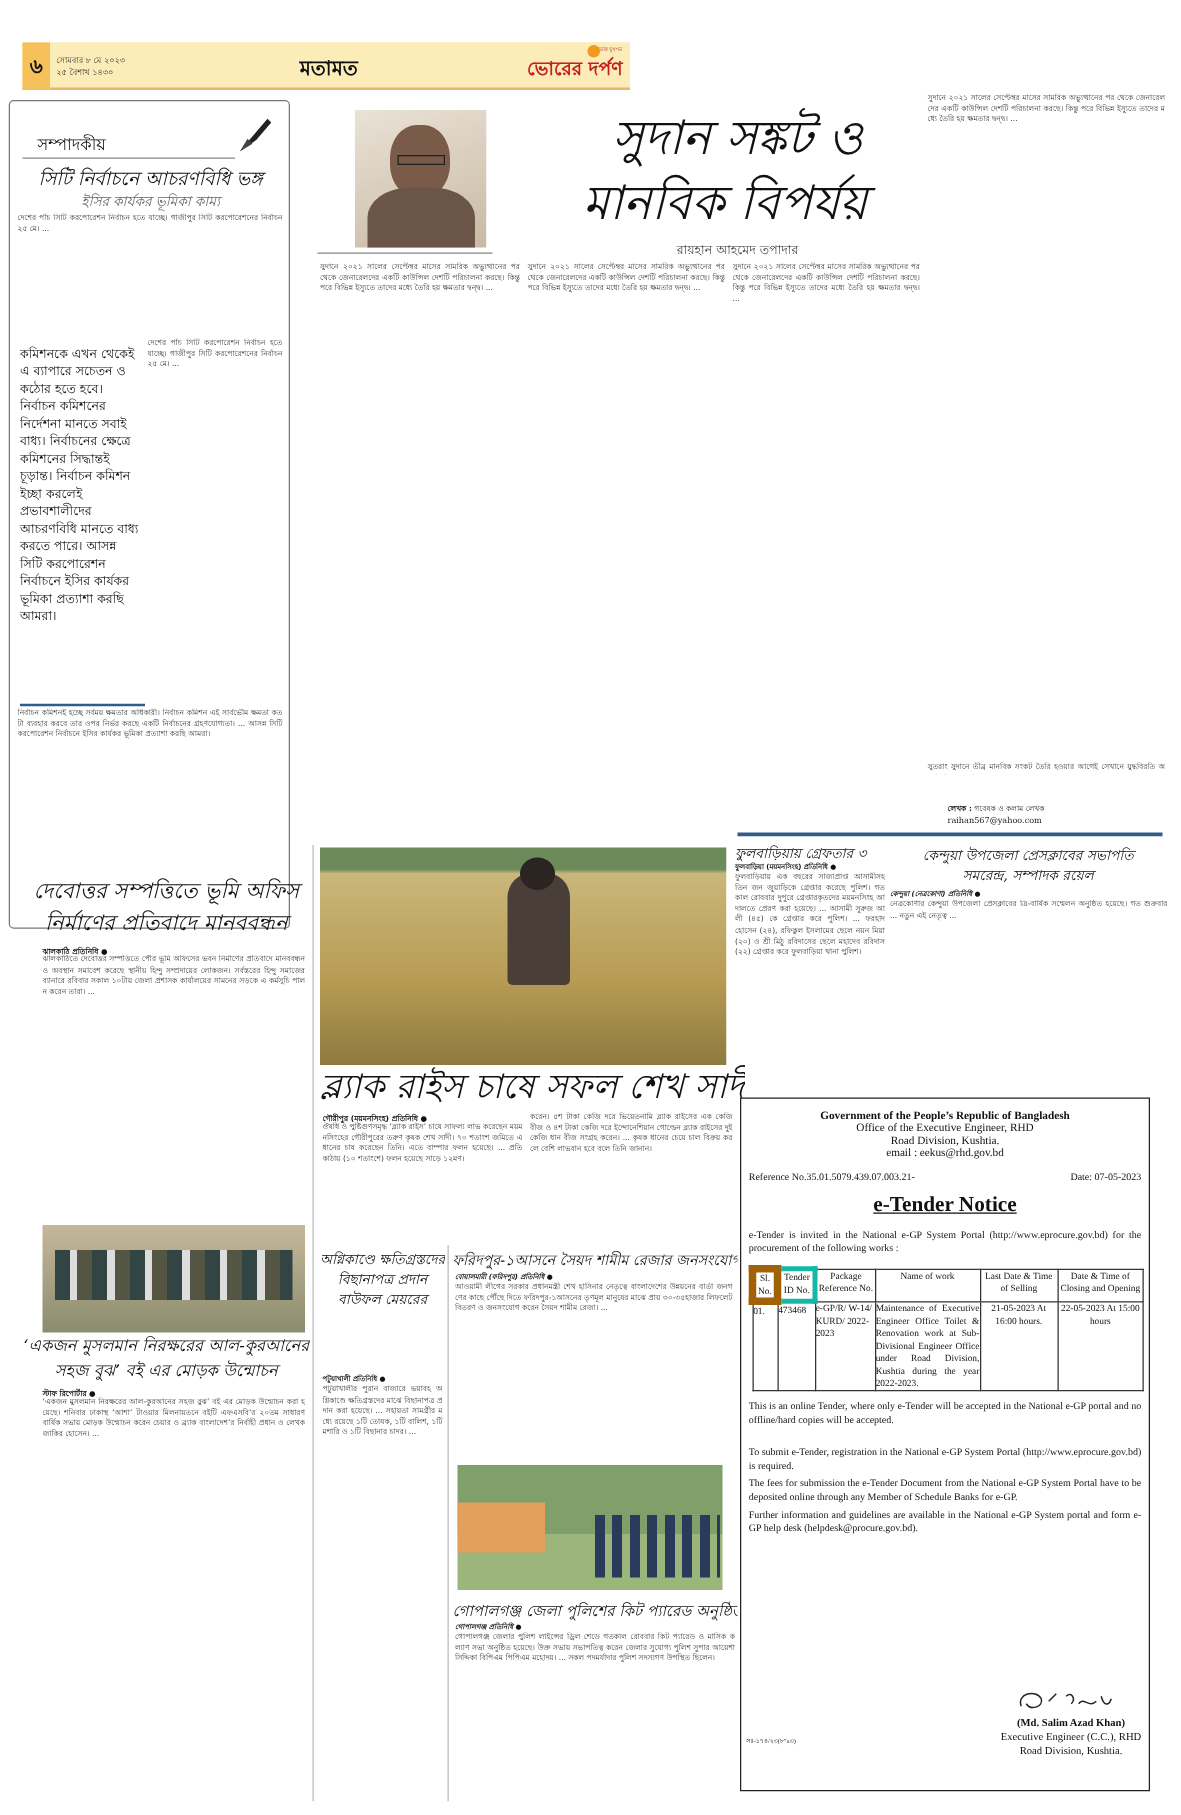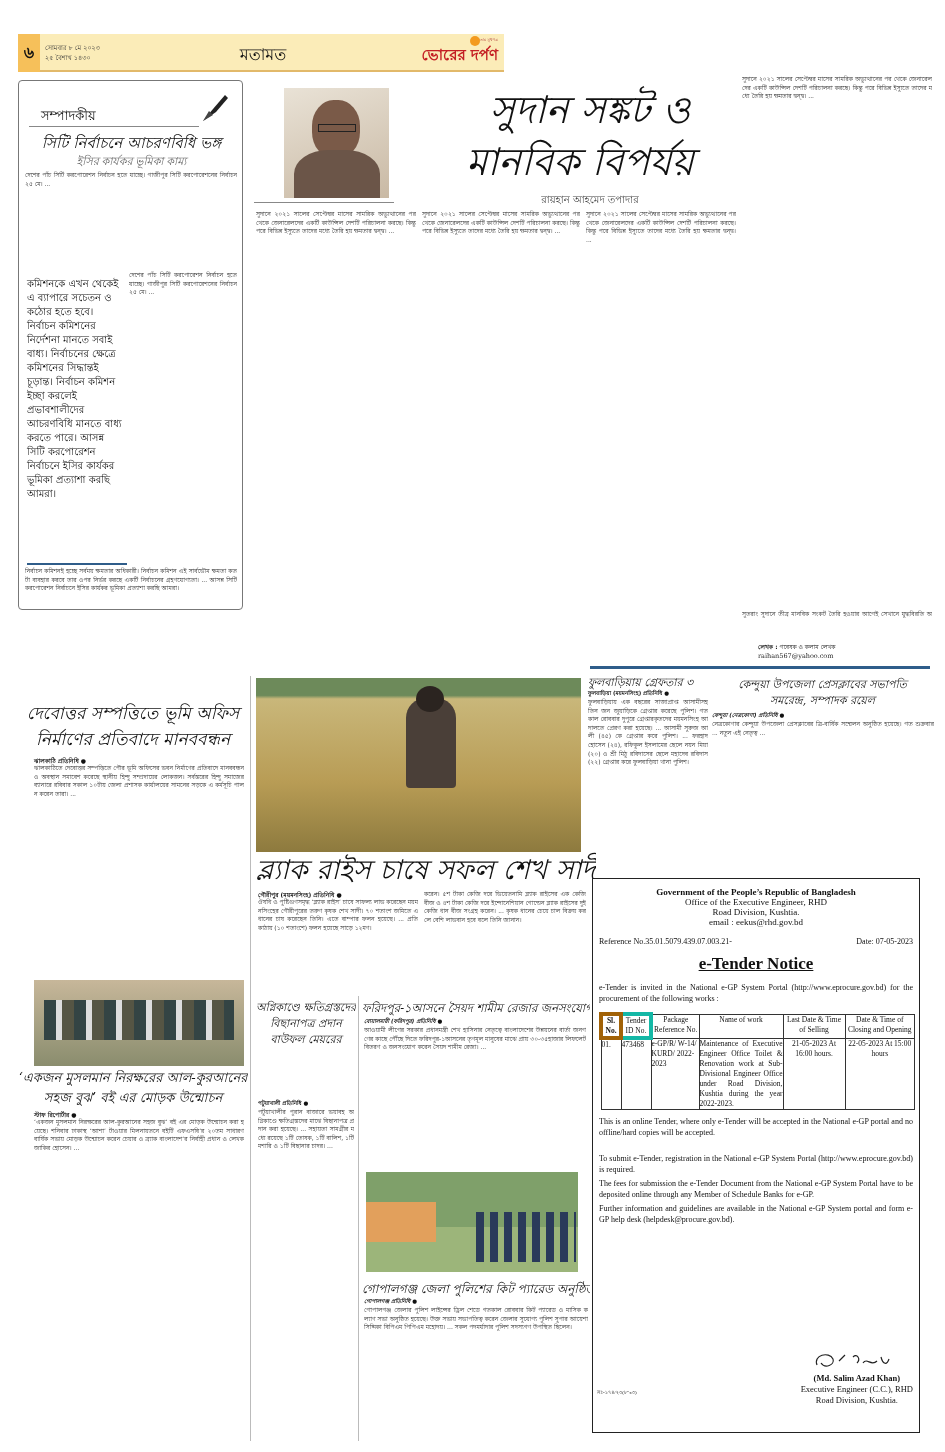--- a/index.html
+++ b/index.html
@@ -15,40 +15,40 @@
 </head>
 <body>
 
 <div class="masthead" style="left:18px;top:34px;width:486px"></div>
 <div class="abs" style="left:18px;top:34px;width:486px;height:38px;background:#fbecb8;border-bottom:2px solid #e2b96a">
   <div class="abs" style="left:0;top:0;width:22px;height:38px;background:#f6c05a;font-weight:bold;font-size:16px;text-align:center;line-height:38px">৬</div>
   <div class="abs" style="left:27px;top:9px;font-size:6.5px;line-height:10px;color:#333">
     <div>সোমবার ৮ মে ২০২৩</div>
     <div>২৫ বৈশাখ ১৪৩০</div>
   </div>
-  <div class="abs" style="left:200px;top:8px;width:90px;text-align:center;font-size:16px;font-weight:normal;font-family:'DejaVu Serif',serif">মতামত</div>
+  <div class="abs" style="left:200px;top:8px;width:90px;text-align:center;font-size:16px;font-weight:bold;font-family:'DejaVu Serif',serif">মতামত</div>
   <div class="abs" style="right:6px;top:3px;width:90px;text-align:right">
     <div style="font-size:4px;color:#a33">জনতার মুখপত্র</div>
     <span class="abs" style="right:18px;top:-1px;width:10px;height:10px;border-radius:50%;background:#f39a1e"></span>
     <div style="font-size:15px;font-weight:bold;color:#c41f24;font-family:'DejaVu Serif',serif;line-height:22px">ভোরের দর্পণ</div>
   </div>
 </div>
 <div class="abs" style="left:504px;top:34px;width:0;height:0"></div>
 
 <div class="abs" style="left:504px;top:34px;width:0"></div>
 
-<div class="abs box" style="left:18px;top:80px;width:225px;height:530px;border-radius:4px;border-color:#777">
+<div class="abs box" style="left:7px;top:80px;width:225px;height:663px;border-radius:4px;border-color:#777">
   <div class="abs" style="left:22px;top:25px;font-size:13px;font-family:'DejaVu Serif',serif">সম্পাদকীয়</div>
   <svg class="abs" style="left:180px;top:10px" width="30" height="32" viewBox="0 0 30 32">
     <path d="M4 30 L14 18 L26 4 L29 7 L17 21 Z" fill="#222"></path>
       <path d="M4 30 L10 20 L14 24 Z" fill="#444"></path>
   </svg>
   <div class="abs" style="left:10px;top:45px;width:170px;height:1px;background:#888"></div>
   <div class="abs hd" style="left:5px;top:50px;width:215px;font-size:15px;font-style:italic">সিটি নির্বাচনে আচরণবিধি ভঙ্গ</div>
-  <div class="abs" style="left:5px;top:72px;width:215px;text-align:center;font-size:11px;font-style:italic;color:#666;font-family:Liberation Serif, serif">ইসির কার্যকর ভূমিকা কাম্য</div>
+  <div class="abs" style="left:5px;top:72px;width:215px;text-align:center;font-size:11px;font-style:italic;color:#666;font-family:Liberation Sans, sans-serif">ইসির কার্যকর ভূমিকা কাম্য</div>
   <div class="abs txt" style="left:6px;top:90px;width:212px;height:100px">দেশের পাঁচ সিটি করপোরেশন নির্বাচন হতে যাচ্ছে। গাজীপুর সিটি করপোরেশনের নির্বাচন ২৫ মে। ...</div>
   <div class="abs txt" style="left:110px;top:190px;width:108px;height:290px">দেশের পাঁচ সিটি করপোরেশন নির্বাচন হতে যাচ্ছে। গাজীপুর সিটি করপোরেশনের নির্বাচন ২৫ মে। ...</div>
   <div class="abs" style="left:8px;top:196px;width:98px;font-size:10px;line-height:14px;color:#111">কমিশনকে এখন থেকেই এ ব্যাপারে সচেতন ও কঠোর হতে হবে। নির্বাচন কমিশনের নির্দেশনা মানতে সবাই বাধ্য। নির্বাচনের ক্ষেত্রে কমিশনের সিদ্ধান্তই চূড়ান্ত। নির্বাচন কমিশন ইচ্ছা করলেই প্রভাবশালীদের আচরণবিধি মানতে বাধ্য করতে পারে। আসন্ন সিটি করপোরেশন নির্বাচনে ইসির কার্যকর ভূমিকা প্রত্যাশা করছি আমরা।</div>
   <div class="abs rule" style="left:8px;top:482px;width:100px;height:2px"></div>
   <div class="abs txt" style="left:6px;top:486px;width:212px;height:40px">নির্বাচন কমিশনই হচ্ছে সর্বময় ক্ষমতার অধিকারী। নির্বাচন কমিশন এই সার্বভৌম ক্ষমতা কতটা ব্যবহার করবে তার ওপর নির্ভর করছে একটি নির্বাচনের গ্রহণযোগ্যতা। ... আসন্ন সিটি করপোরেশন নির্বাচনে ইসির কার্যকর ভূমিকা প্রত্যাশা করছি আমরা।</div>
 </div>
 
 <div class="abs photo" style="left:284px;top:88px;width:105px;height:110px">
   <div style="position:absolute;left:28px;top:12px;width:48px;height:58px;border-radius:45%;background:#7a5a48"></div>
   <div style="position:absolute;left:10px;top:62px;width:86px;height:60px;border-radius:40% 40% 0 0;background:#6b5548"></div>
@@ -125,21 +125,21 @@
   <div style="text-align:center;font-size:9px">email : eekus@rhd.gov.bd</div>
   <div style="display:flex;justify-content:space-between;font-size:8px;margin:10px 6px 0">
     <span>Reference No.35.01.5079.439.07.003.21-</span>
     <span>Date: 07-05-2023</span>
   </div>
   <div style="text-align:center;font-weight:bold;font-size:17px;text-decoration:underline;margin-top:8px">e-Tender Notice</div>
   <div style="font-size:8px;text-align:justify;margin:8px 6px 0;line-height:11px">e-Tender is invited in the National e-GP System Portal (http://www.eprocure.gov.bd) for the procurement of the following works :</div>
   <table style="border-collapse:collapse;margin:8px 6px 0;width:316px;font-size:7.5px;line-height:10px">
     <thead>
       <tr>
-        <th style="border:4px solid #a16207;font-weight:bold;width:20px;vertical-align:top">Sl. No.</th>
+        <th style="border:6px solid #a16207;font-weight:normal;width:20px;vertical-align:top">Sl. No.</th>
         <th style="border:4px solid #14b8a6;font-weight:normal;width:30px;vertical-align:top">Tender ID No.</th>
         <th style="border:1px solid #333;font-weight:normal;width:48px;vertical-align:top">Package Reference No.</th>
         <th style="border:1px solid #333;font-weight:normal;width:84px;vertical-align:top">Name of work</th>
         <th style="border:1px solid #333;font-weight:normal;width:62px;vertical-align:top">Last Date &amp; Time of Selling</th>
         <th style="border:1px solid #333;font-weight:normal;vertical-align:top">Date &amp; Time of Closing and Opening</th>
       </tr>
     </thead>
     <tbody>
       <tr>
         <td style="border:1px solid #333;vertical-align:top">01.</td>

